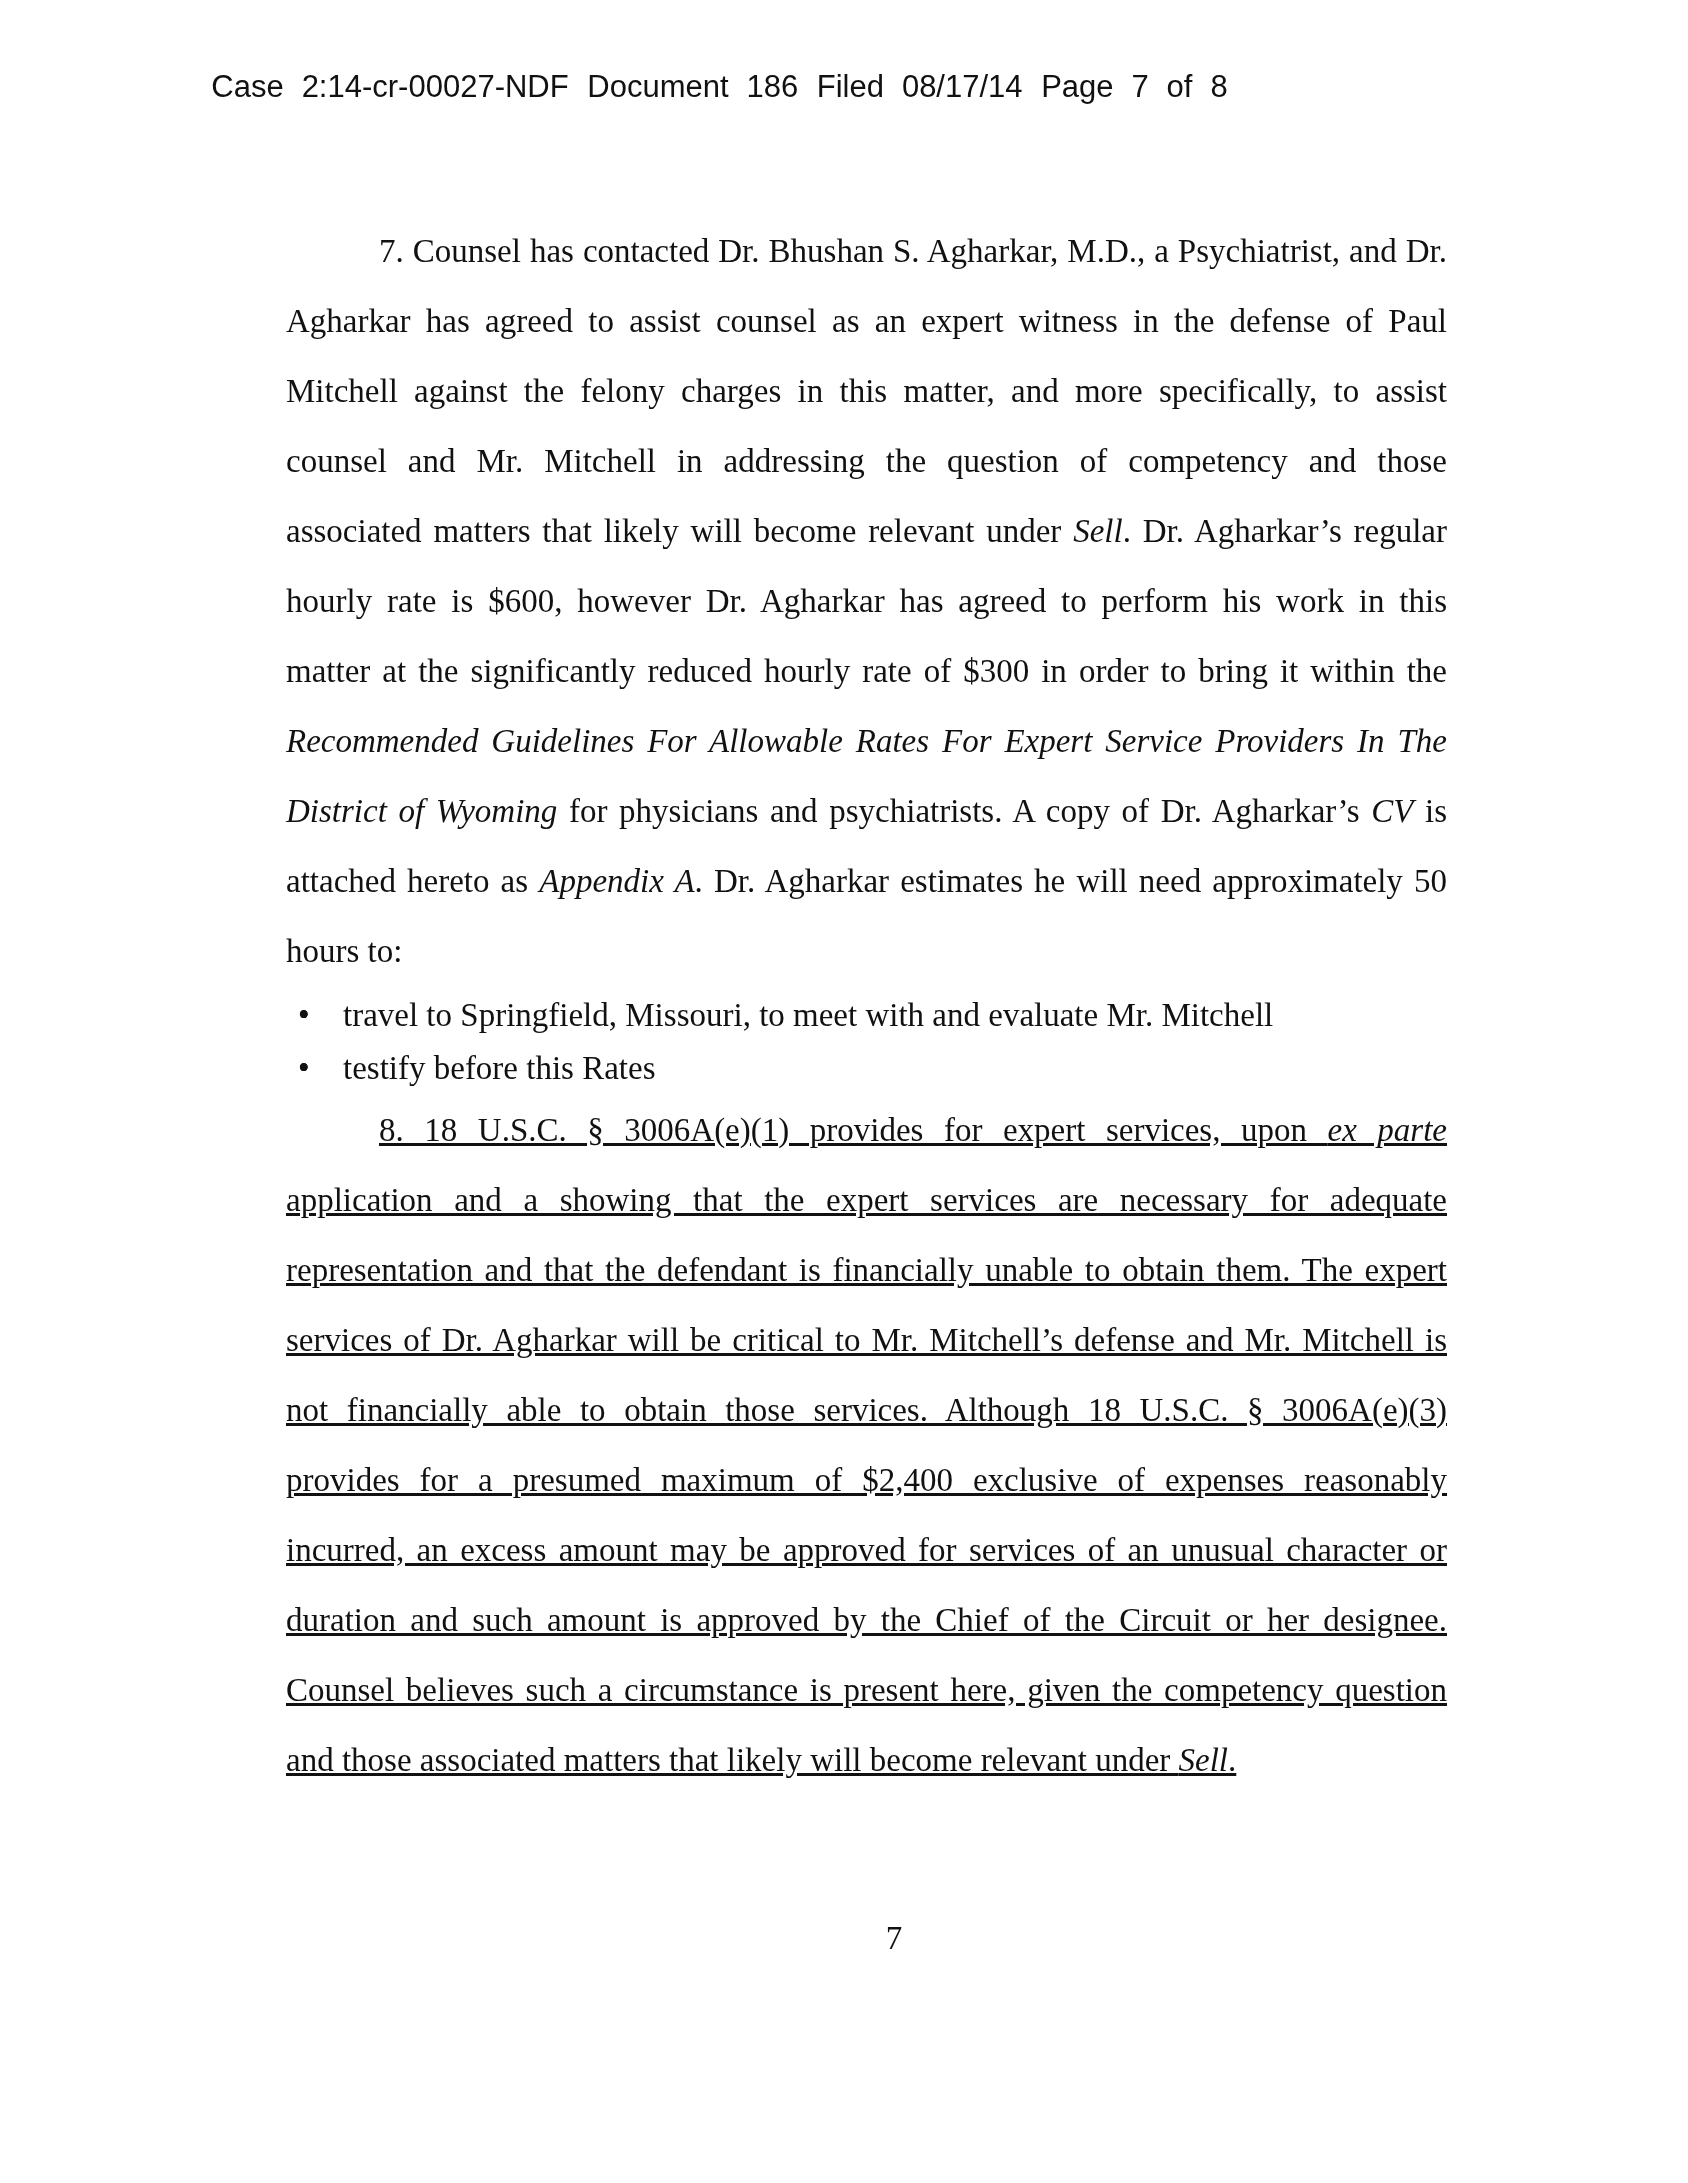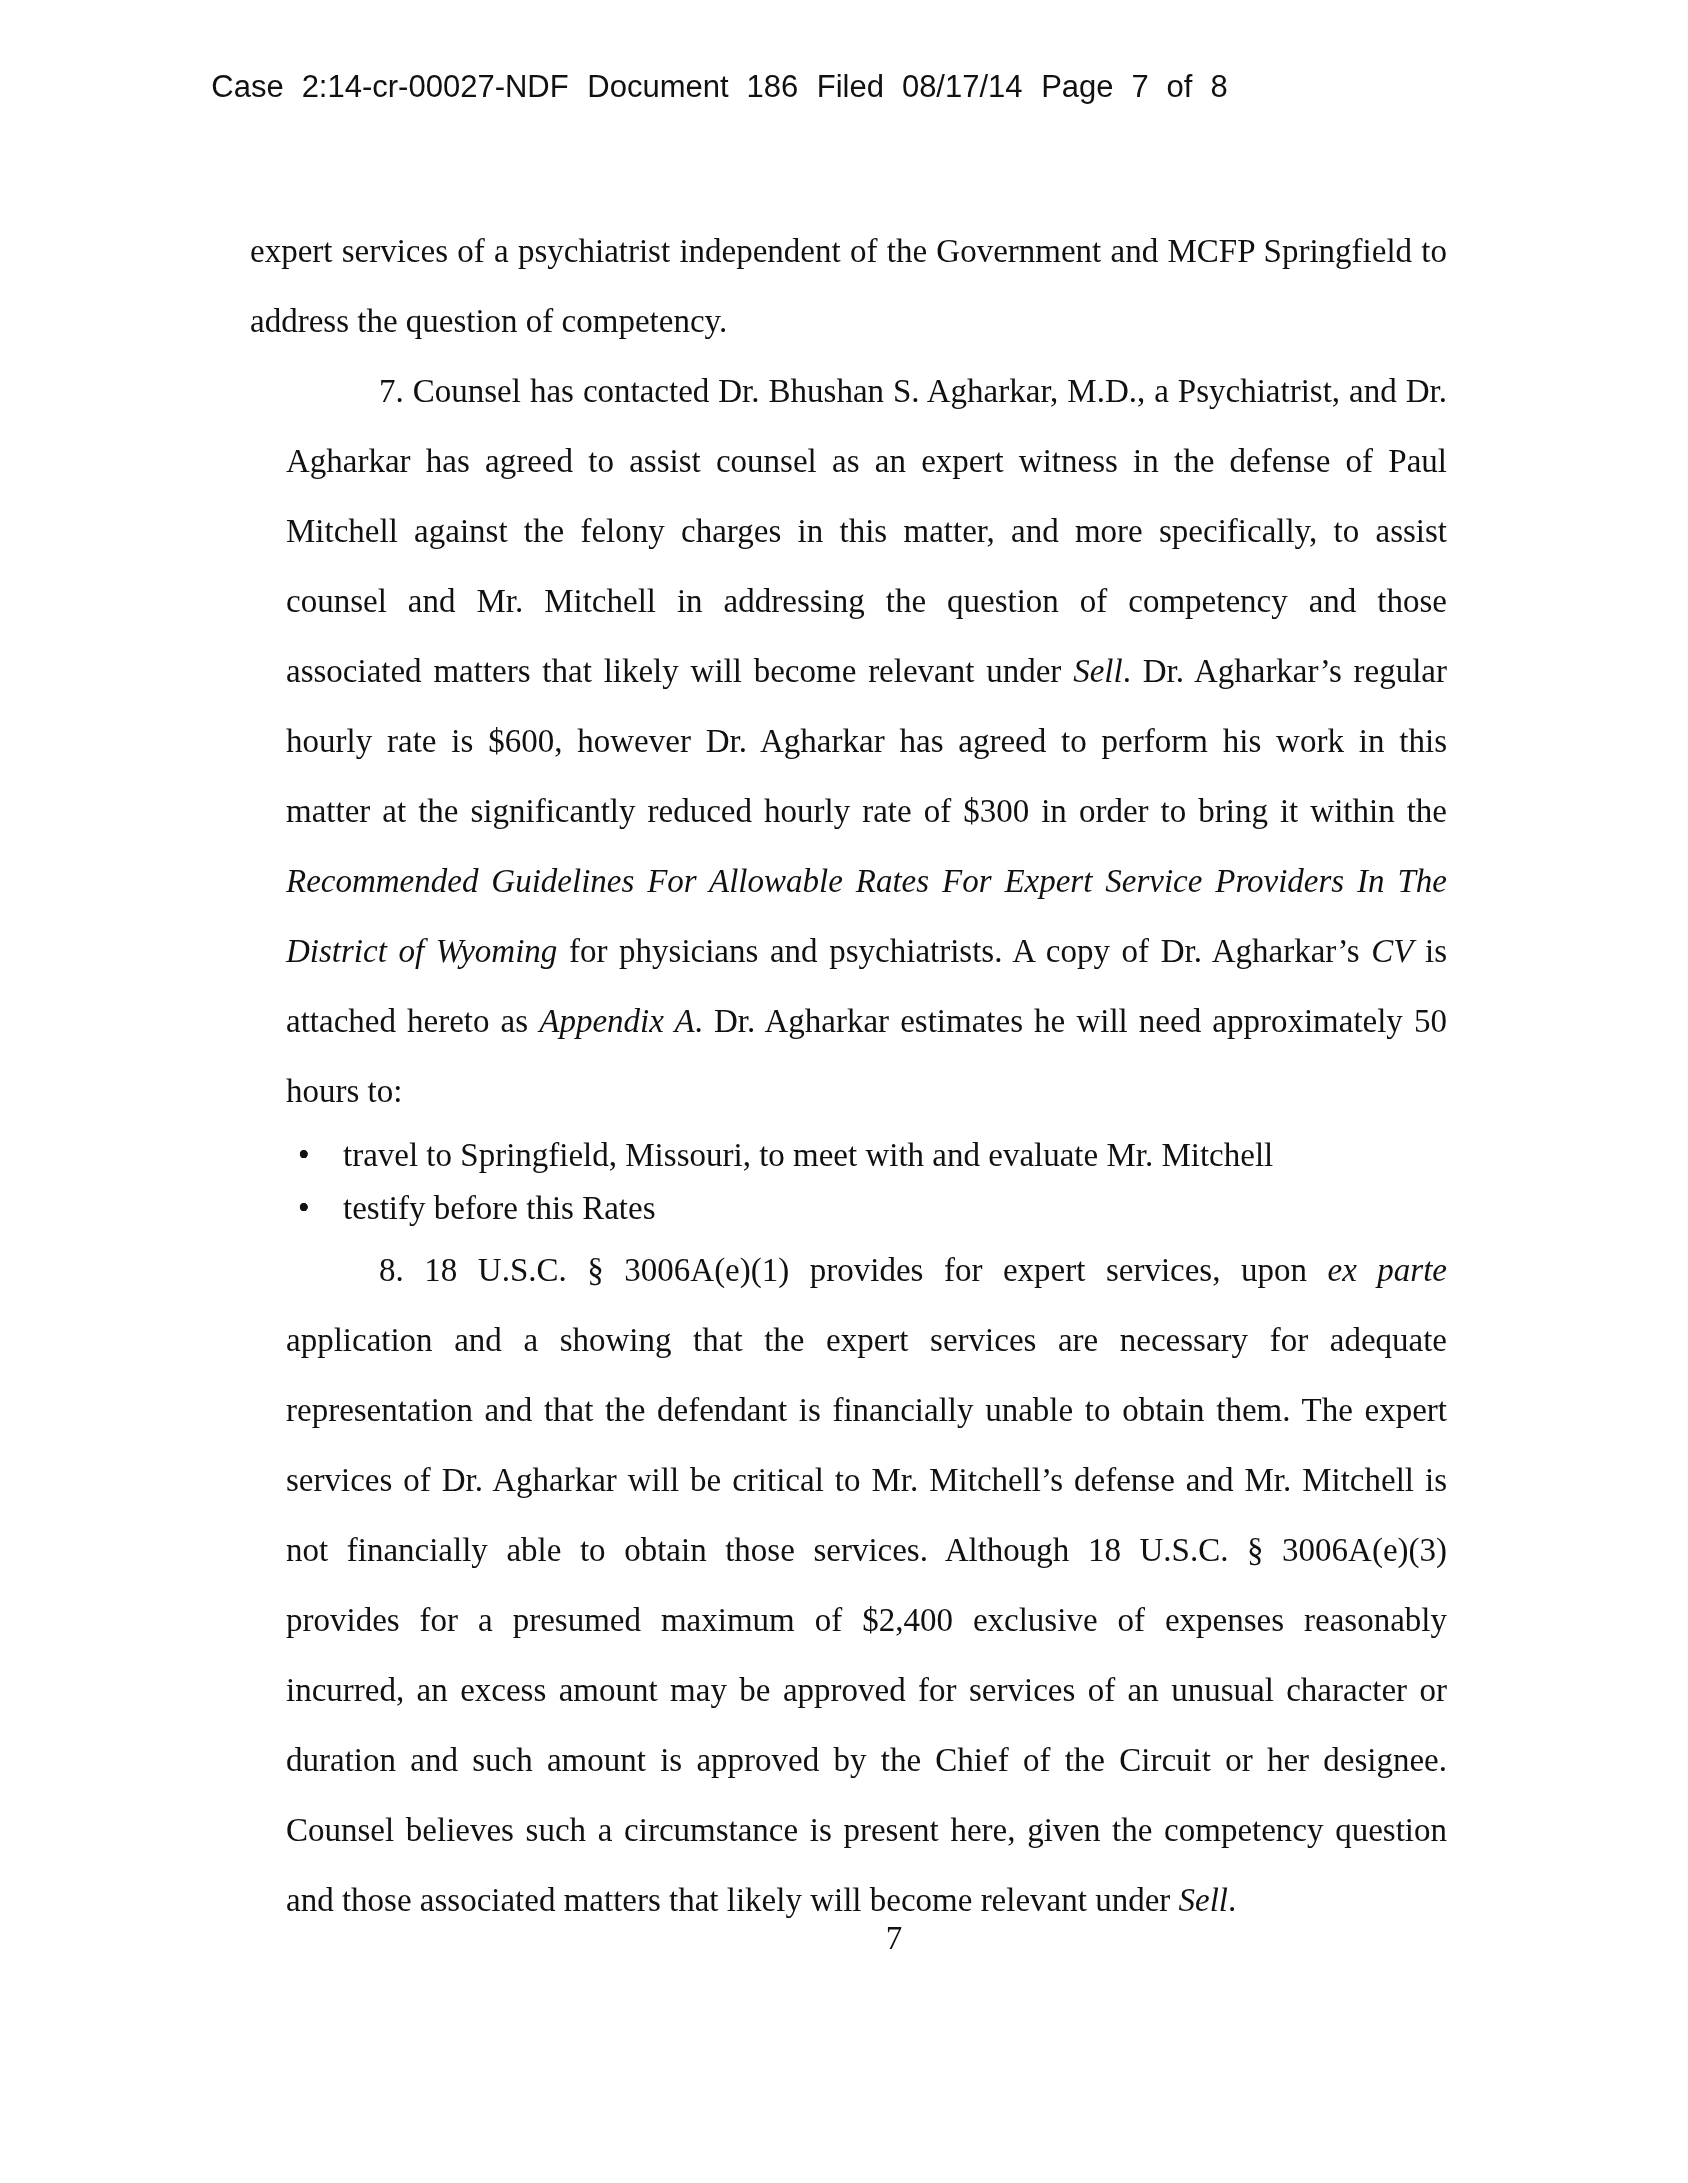--- a/index.html
+++ b/index.html
@@ -20,36 +20,35 @@
   .body p.last-left { text-align-last: left; }
   i { font-style: italic; }
   ul.bullets {
     list-style: none; margin: 0; padding: 0; line-height: 53px;
     margin-top: 2.6px;
   }
   ul.bullets li { position: relative; padding-left: 93px; text-align: left; }
   ul.bullets li .dot {
     position: absolute; left: 48px; top: 0;
   }
-  .para8 { margin-top: 0; }
+  .para8 { margin-top: 0; text-decoration: underline; }
   .pagenum {
     position: absolute; left: 0; width: 1689px; top: 1920px; text-align: center;
     font-family: "Liberation Serif", serif; font-size: 33px; padding-left: 0px;
   }
   .pagenum span { display: inline-block; margin-left: 99px; }
 </style>
 </head>
 <body>
 
 <div class="header">
   <span>Case 2:14-cr-00027-NDF</span><span>Document 186</span><span>Filed 08/17/14</span><span>Page 7 of 8</span>
 </div>
 
 <div class="body">
-  <p class="last-left">expert services of a psychiatrist independent of the Government and MCFP Springfield to address the question of competency.</p>
 
   <p class="indent last-left"><span>7. Counsel has contacted Dr. Bhushan S. Agharkar, M.D., a Psychiatrist, and Dr. Agharkar has agreed to assist counsel as an expert witness in the defense of Paul Mitchell against the felony charges in this matter, and more specifically, to assist counsel and Mr. Mitchell in addressing the question of competency and those associated matters that likely will become relevant under </span><i>Sell</i><span>. Dr. Agharkar’s regular hourly rate is $600, however Dr. Agharkar has agreed to perform his work in this matter at the significantly reduced hourly rate of $300 in order to bring it within the </span><i>Recommended Guidelines For Allowable Rates For Expert Service Providers In The District of Wyoming</i><span> for physicians and psychiatrists. A copy of Dr. Agharkar’s </span><i>CV</i><span> is attached hereto as </span><i>Appendix A</i><span>. Dr. Agharkar estimates he will need approximately 50 hours to:</span></p>
 
   <ul class="bullets">
     <li><span class="dot">•</span></li>
     <li><span class="dot">•</span><span>travel to Springfield, Missouri, to meet with and evaluate Mr. Mitchell</span></li>
     <li><span class="dot">•</span></li>
     <li><span class="dot">•</span><span>testify before this Rates</span></li>
   </ul>
 

